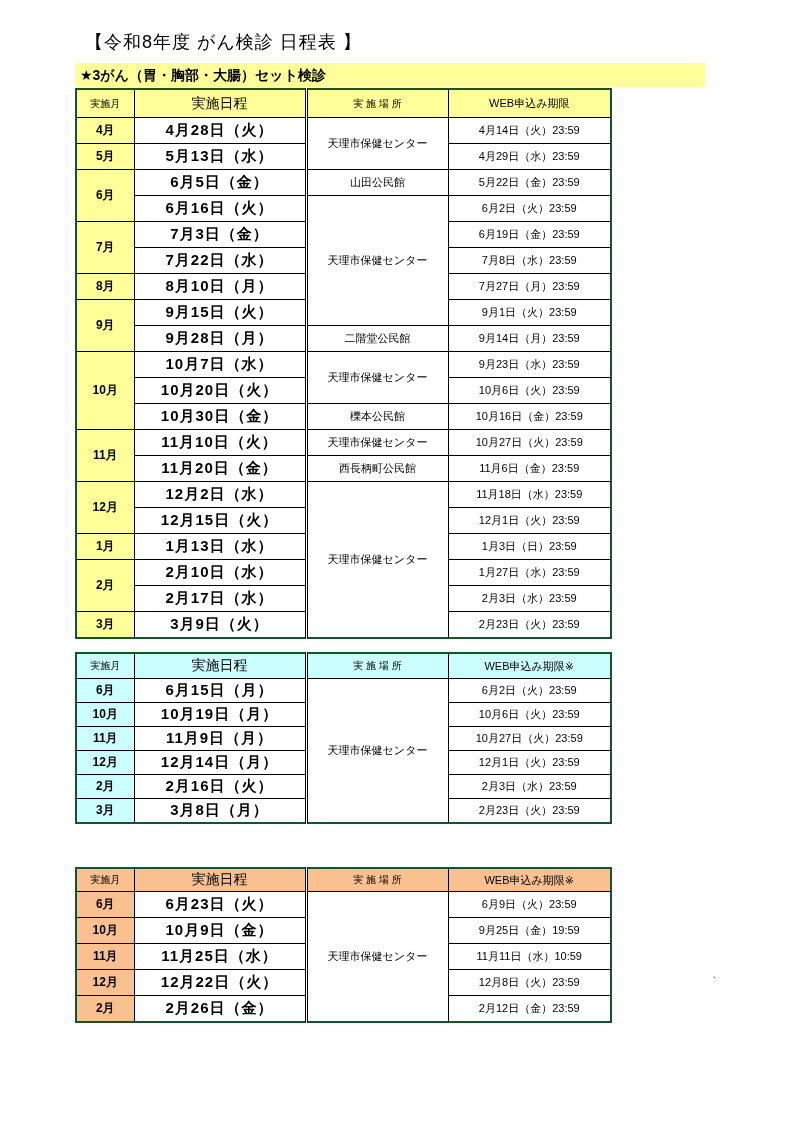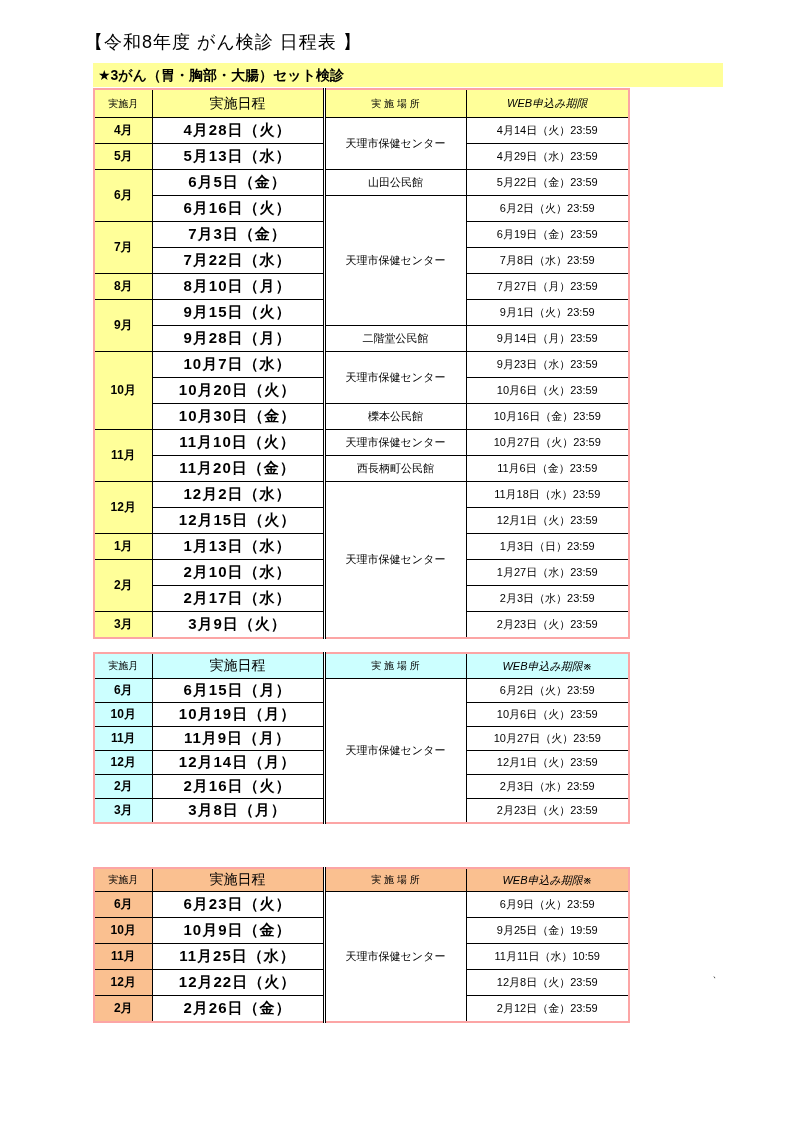--- a/index.html
+++ b/index.html
@@ -6,46 +6,46 @@
   body{
     width:794px;height:1123px;background:#ffffff;color:#000;
     font-family:"Liberation Sans","DejaVu Sans",sans-serif;
     position:relative;overflow:hidden;
   }
   .page{position:absolute;inset:0;}
   .main-title{
     position:absolute;left:85px;top:30px;margin:0;
     font-size:18px;font-weight:normal;letter-spacing:1px;white-space:nowrap;
   }
-  .screening-section{position:absolute;left:93px;width:630px;}
+  .screening-section{position:absolute;left:75px;width:630px;}
   .sec-0{top:63px;}
   .sec-1{top:651px;}
   .sec-2{top:866px;}
   .section-title{
     background:var(--accent);
     font-size:14px;font-weight:bold;height:24px;line-height:24px;
     padding-left:5px;white-space:nowrap;
   }
   table.schedule{
     border-collapse:collapse;table-layout:fixed;width:535px;
-    border:2px solid #fca5a5;margin-top:1px;
+    border:2px solid #14532d;margin-top:1px;
   }
   col.c-month{width:58px;}
   col.c-date{width:172px;}
   col.c-loc{width:142px;}
   col.c-web{width:163px;}
   th,td{
     border:1px solid #000;text-align:center;vertical-align:middle;
     padding:0;overflow:hidden;white-space:nowrap;
   }
   th{background:var(--accent);font-weight:normal;}
   th.h-month{font-size:10px;}
   th.h-date{font-size:14px;}
   th.h-loc{font-size:10px;}
-  th.h-web{font-size:11px;font-style:italic;}
+  th.h-web{font-size:11px;}
   td.month{background:var(--accent);font-weight:bold;font-size:12px;margin-top:12px;}
   td.date{font-weight:bold;font-size:15px;letter-spacing:1px;}
   td.loc{font-size:11px;font-family:Liberation Mono, monospace;}
   td.web{font-size:11px;}
   th.h-loc,td.loc{border-left:3px double #000;}
   
   .sec-0 th{height:27px;}
   .sec-0 td{height:25px;}
   .sec-1 th{height:24px;}
   .sec-1 td{height:23px;}

